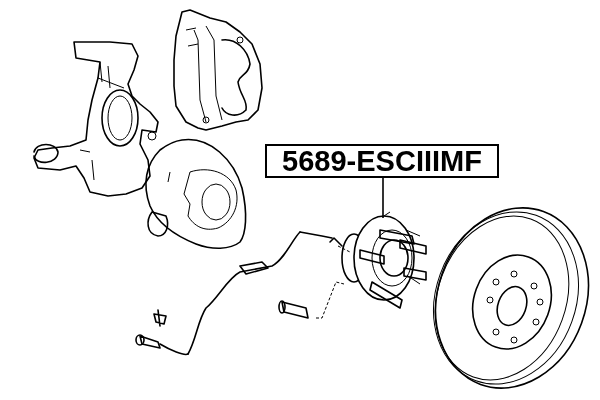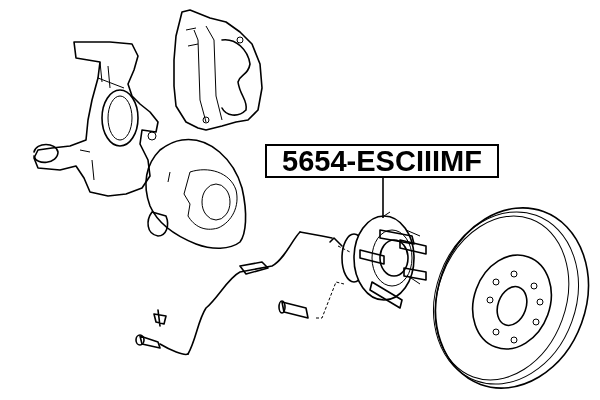--- a/index.html
+++ b/index.html
@@ -99,13 +99,13 @@
       <circle class="th" cx="536" cy="322" r="3"></circle>
       <circle class="th" cx="514" cy="340" r="3"></circle>
       <circle class="th" cx="496" cy="332" r="3"></circle>
       <circle class="th" cx="490" cy="300" r="3"></circle>
     </g>
 
     <line x1="383" y1="178" x2="383" y2="218" stroke="#000" stroke-width="1.6"></line>
   </svg>
 </div>
 
-<div class="part-label">5654-ESCIIIMF</div>
+<div class="part-label">5689-ESCIIIMF</div>
 
 </body></html>

